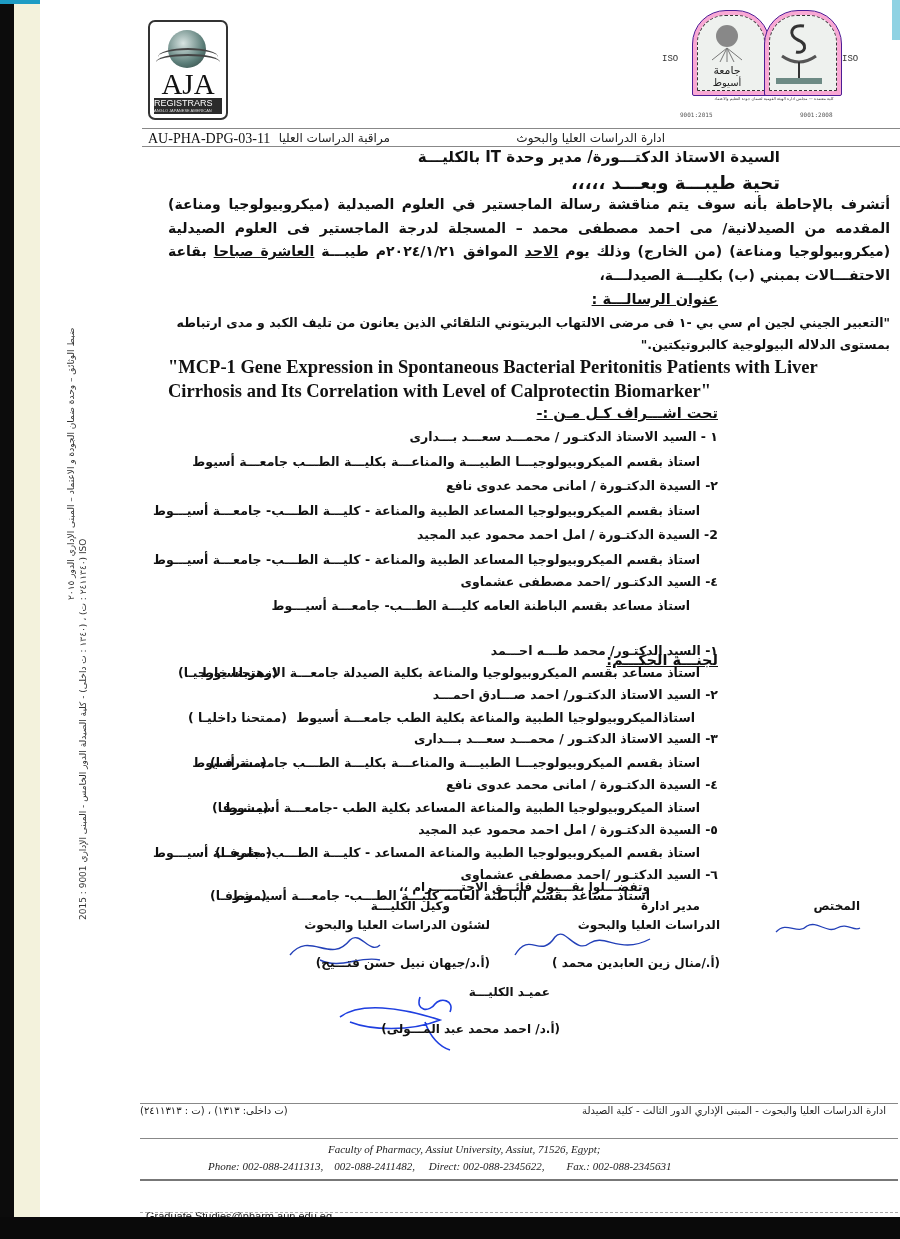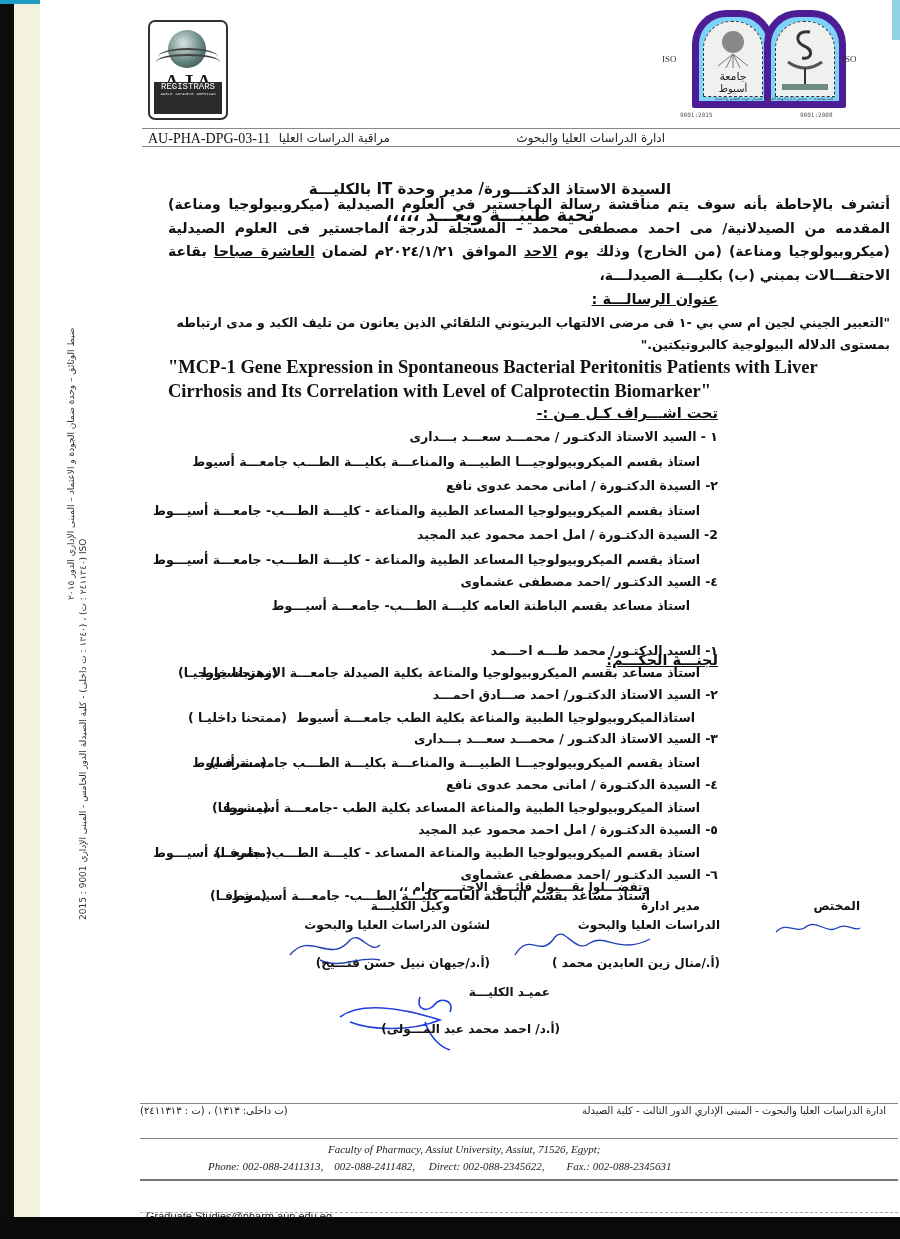--- a/index.html
+++ b/index.html
@@ -8,39 +8,39 @@
   .leftstrip{position:absolute;left:14px;top:0;width:26px;height:1239px;background:#f3f2dc;}
   .topaccent{position:absolute;left:0;top:0;width:40px;height:4px;background:#1d9cc4;}
   .rightaccent{position:absolute;right:0;top:0;width:8px;height:40px;background:#8fd2e3;}
   .bottombar{position:absolute;left:0;bottom:0;width:900px;height:22px;background:#0a0a0a;}
 
   
   .aja{position:absolute;left:148px;top:20px;width:76px;height:96px;border:2px solid #333;border-radius:7px;background:#fff;overflow:hidden;}
   .aja .globe{position:absolute;left:18px;top:8px;width:38px;height:38px;border-radius:50%;background:radial-gradient(circle at 40% 35%,#d8e4e2,#5b7d78 60%,#2a3c38);}
   .aja .ring{position:absolute;border-top:2px solid #444;border-radius:50%;}
   .aja .letters{position:absolute;left:0;right:0;top:48px;text-align:center;font-family:"Liberation Serif",serif;font-size:29px;line-height:28px;color:#111;}
-  .aja .band{position:absolute;left:4px;right:4px;bottom:4px;height:32px;background:#2b2b2b;color:#fff;text-align:center;font-family:Liberation Mono, monospace;font-size:9px;line-height:10px;}
+  .aja .band{position:absolute;left:4px;right:4px;bottom:4px;height:16px;background:#2b2b2b;color:#fff;font-family:Liberation Sans, sans-serif;font-size:9px;line-height:10px;}
   .aja .band small{display:block;font-size:4px;line-height:5px;color:#ddd;}
 
-  .seal{position:absolute;top:10px;width:68px;height:84px;border:7px solid #4c1d95;border-radius:34px 34px 2px 2px;background:#7dd3fc;}
+  .seal{position:absolute;top:10px;width:68px;height:84px;border:1px solid #4c1d95;border-radius:34px 34px 2px 2px;background:#f9a8d4;padding-left:8px;}
   .seal .inner{position:absolute;left:4px;top:4px;right:4px;bottom:4px;border:1px dashed #333;border-radius:28px 28px 1px 1px;background:#eef1ee;}
   .seal1{left:692px;}
   .seal2{left:764px;}
-  .iso{position:absolute;top:54px;font-family:Liberation Serif, serif;font-size:9px;color:#333;}
+  .iso{position:absolute;top:54px;font-family:Liberation Mono, monospace;font-size:9px;color:#333;}
   .sealnote{position:absolute;left:704px;top:96px;width:140px;font-size:4px;line-height:5px;color:#444;text-align:center;direction:rtl;}
   .isonum{position:absolute;top:111px;font-family:"DejaVu Sans Mono",monospace;font-size:6px;color:#555;}
 
   
   .hline{position:absolute;left:142px;width:758px;border-top:1px solid #888;}
   .code{position:absolute;left:148px;top:131px;font-family:"Liberation Serif",serif;font-size:14px;color:#111;}
   .hdr-ar{position:absolute;top:131px;font-family:"DejaVu Sans",sans-serif;font-size:12px;color:#222;direction:rtl;}
 
   
   .rtl{direction:rtl;text-align:right;position:absolute;font-family:"DejaVu Sans",sans-serif;font-weight:bold;}
-  .center{text-align:center;margin-top:32px;}
+  .center{}
   .title1{left:200px;width:580px;top:148px;font-size:15px;}
   .title2{left:200px;width:580px;top:172px;font-size:18px;}
   .para{left:168px;width:722px;top:193px;font-size:14px;line-height:23.5px;text-align:justify;text-align-last:right;}
   .para u{text-decoration:underline;}
   .u{text-decoration:underline;}
   .heading{font-size:14.5px;text-align:right;}
   .thesis-ar{left:160px;width:730px;top:312px;font-size:12.5px;line-height:22px;}
   .thesis-en{position:absolute;left:168px;top:355px;width:700px;font-family:"Liberation Serif",serif;font-weight:bold;font-size:18.5px;line-height:24px;color:#111;}
   .line{position:absolute;right:182px;font-size:12.5px;white-space:nowrap;direction:rtl;font-weight:bold;font-family:"DejaVu Sans",sans-serif;}
   .sub{position:absolute;font-size:12.5px;white-space:nowrap;direction:rtl;font-weight:bold;font-family:"DejaVu Sans",sans-serif;}
@@ -117,21 +117,21 @@
 <div class="hline" style="top:146px;"></div>
 
 <div class="rtl center title1">السيدة الاستاذ الدكتـــورة/ مدير وحدة IT بالكليـــة</div>
 <div class="rtl center title2">تحية طيبـــة وبعـــد ،،،،،</div>
 
 <div class="rtl para">
   <span>أتشرف بالإحاطة بأنه سوف يتم مناقشة رسالة الماجستير في العلوم الصيدلية (ميكروبيولوجيا ومناعة) المقدمه من الصيدلانية/ مى احمد مصطفى محمد – المسجلة لدرجة الماجستير فى العلوم الصيدلية (ميكروبيولوجيا ومناعة) (من الخارج) وذلك يوم</span>
   <u>الاحد</u>
   <span>الموافق</span>
   <span>٢٠٢٤/١/٢١م</span>
-  <span>لضمان</span>
+  <span>طيبـــة</span>
   <u>العاشرة صباحا</u>
   <span>بقاعة الاحتفـــالات بمبني (ب) بكليـــة الصيدلـــة،</span>
 </div>
 
 <div class="rtl heading u" style="right:182px;top:291px;">عنوان الرسالـــة :</div>
 <div class="rtl thesis-ar">"التعبير الجيني لجين ام سي بي -١ فى مرضى الالتهاب البريتوني التلقائي الذين يعانون من تليف الكبد و مدى ارتباطه بمستوى الدلاله البيولوجية كالبروتيكتين."</div>
 <div class="thesis-en">"MCP-1 Gene Expression in Spontaneous Bacterial Peritonitis Patients with Liver Cirrhosis and Its Correlation with Level of Calprotectin Biomarker"</div>
 
 <div class="rtl heading u" style="right:182px;top:405px;">تحت اشـــراف كـل مـن :-</div>
 <div>

